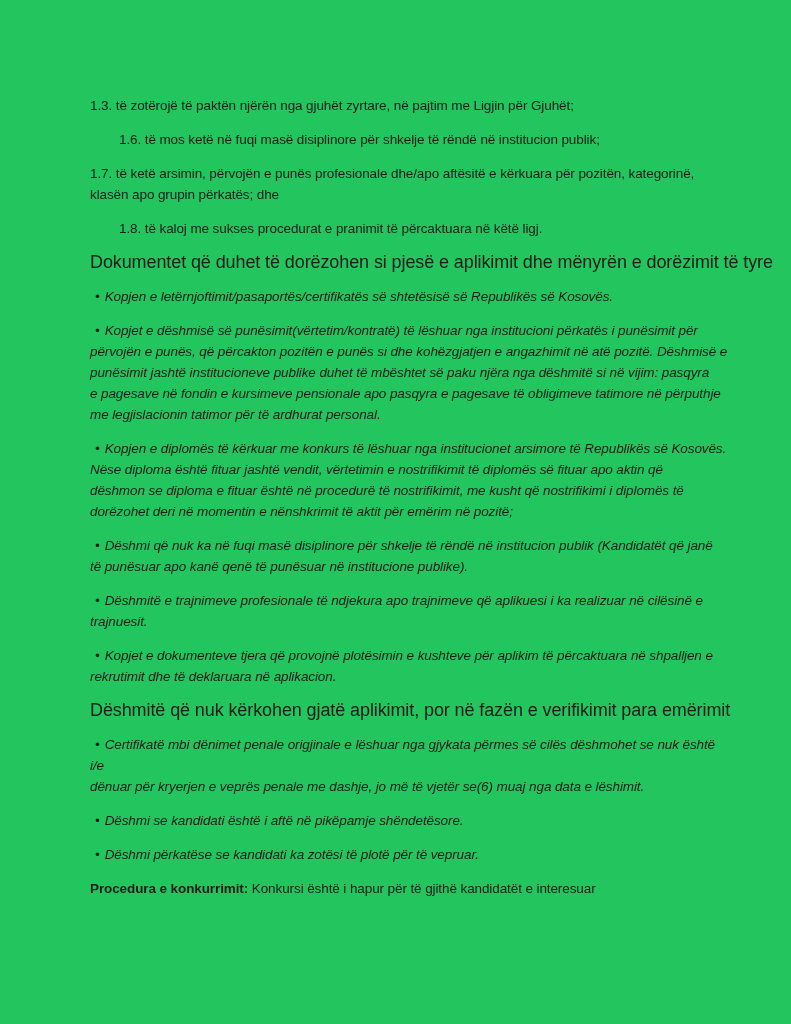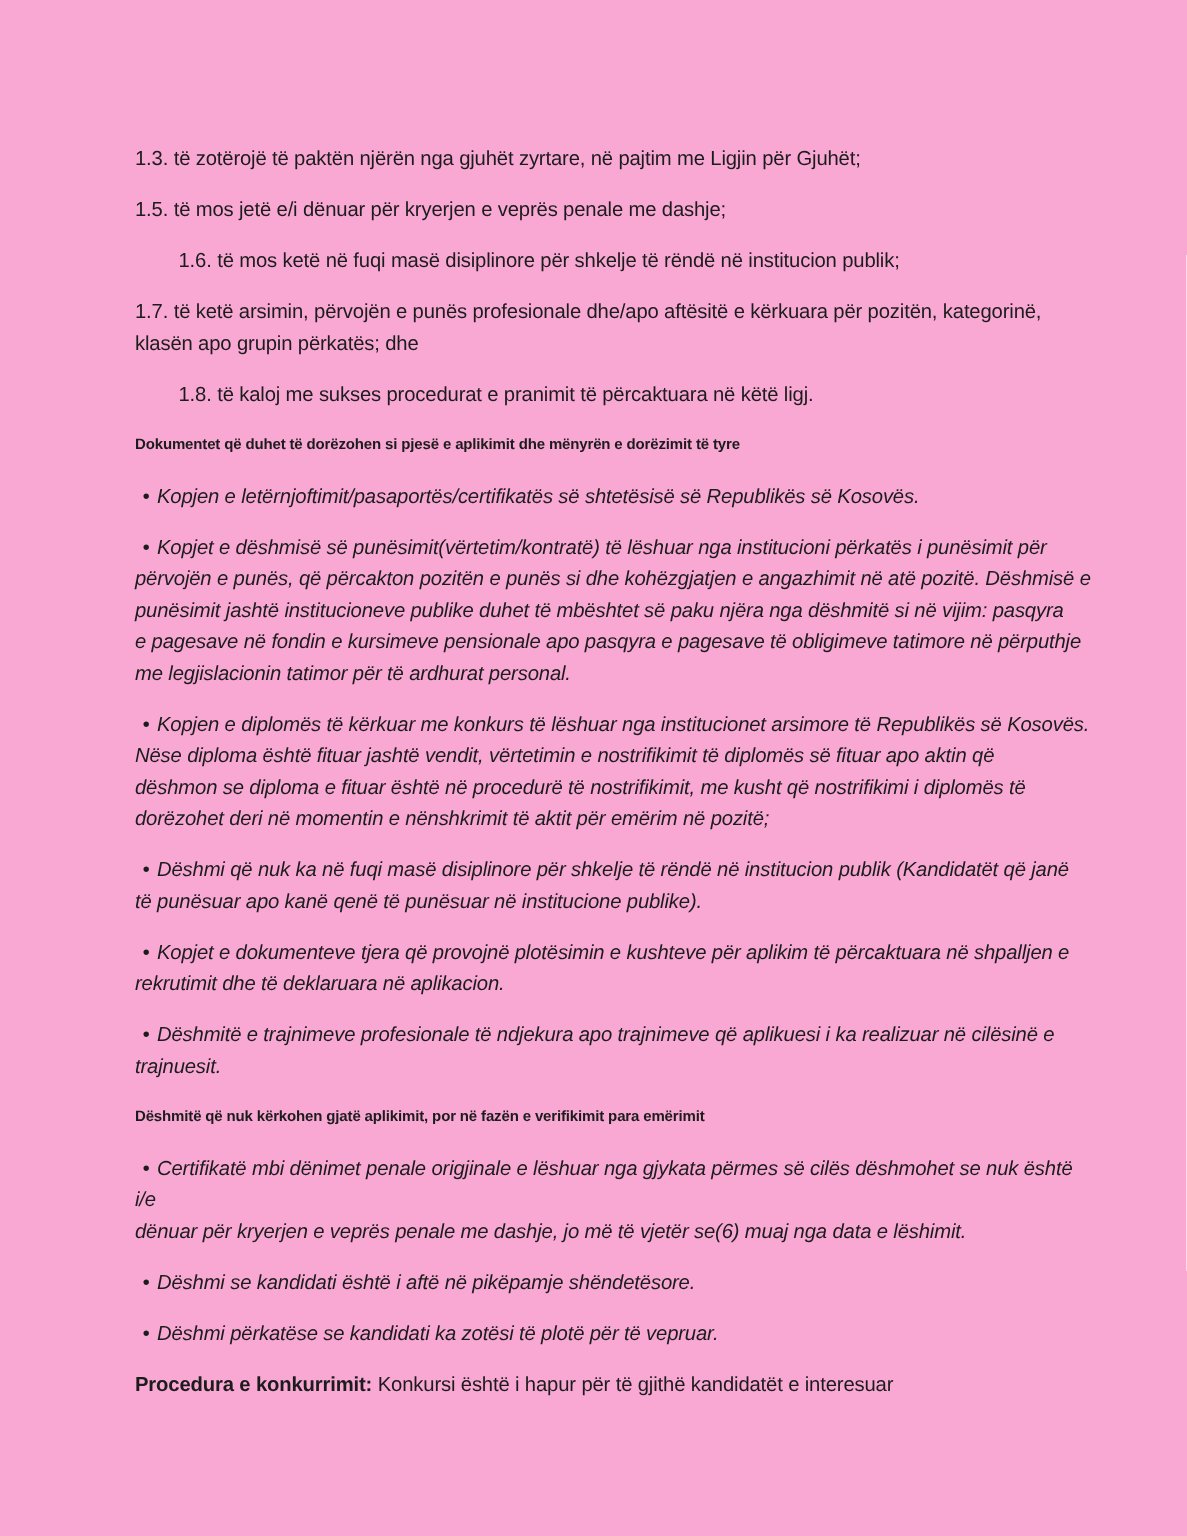--- a/index.html
+++ b/index.html
@@ -5,65 +5,64 @@
   html, body {
     margin: 0;
     padding: 0;
     background: #ffffff;
   }
   .page {
     position: relative;
     box-sizing: border-box;
     width: 791px;
     height: 1024px;
-    background: #f9a8d4;
+    background: #22c55e;
     padding: 95px 6px 0 90px;
     font-family: "Liberation Sans", sans-serif;
     font-size: 13.5px;
     line-height: 21px;
     color: #1c1c1c;
     overflow: hidden;
     letter-spacing: -0.1px;
   }
   .page p {
     margin: 0 0 13px 0;
     white-space: pre-line;
   }
   .num-item {
     margin-left: 25px;
   }
   .num-item.tight {
     margin-left: 29px;
   }
   .heading {
-    font-weight: bold;
+    font-weight: normal;
     margin: 0 0 13px 0;
     white-space: pre-line;
-    font-size: 10px;
+    font-size: 18px;
     line-height: 21px;
   }
   .bullet {
     text-indent: 5px;
     font-style: italic;
   }
   .bullet .marker {
     margin-right: 5px;
   }
   .kv strong {
     font-weight: bold;
   }
 </style>
 </head>
 <body>
 
 <div class="page">
 
   <section>
     <p class="num-item">1.3. të zotërojë të paktën njërën nga gjuhët zyrtare, në pajtim me Ligjin për Gjuhët;</p>
-    <p class="num-item">1.5. të mos jetë e/i dënuar për kryerjen e veprës penale me dashje;</p>
     <p class="num-item tight">1.6. të mos ketë në fuqi masë disiplinore për shkelje të rëndë në institucion publik;</p>
     <p class="num-item">1.7. të ketë arsimin, përvojën e punës profesionale dhe/apo aftësitë e kërkuara për pozitën, kategorinë,
 klasën apo grupin përkatës; dhe</p>
     <p class="num-item tight">1.8. të kaloj me sukses procedurat e pranimit të përcaktuara në këtë ligj.</p>
   </section>
 
   <p class="heading">Dokumentet që duhet të dorëzohen si pjesë e aplikimit dhe mënyrën e dorëzimit të tyre</p>
 
   <section>
     <p class="bullet"><span class="marker">•</span><span>Kopjen e letërnjoftimit/pasaportës/certifikatës së shtetësisë së Republikës së Kosovës.</span></p>
@@ -71,24 +70,24 @@
 përvojën e punës, që përcakton pozitën e punës si dhe kohëzgjatjen e angazhimit në atë pozitë. Dëshmisë e
 punësimit jashtë institucioneve publike duhet të mbështet së paku njëra nga dëshmitë si në vijim: pasqyra
 e pagesave në fondin e kursimeve pensionale apo pasqyra e pagesave të obligimeve tatimore në përputhje
 me legjislacionin tatimor për të ardhurat personal.</span></p>
     <p class="bullet"><span class="marker">•</span><span>Kopjen e diplomës të kërkuar me konkurs të lëshuar nga institucionet arsimore të Republikës së Kosovës.
 Nëse diploma është fituar jashtë vendit, vërtetimin e nostrifikimit të diplomës së fituar apo aktin që
 dëshmon se diploma e fituar është në procedurë të nostrifikimit, me kusht që nostrifikimi i diplomës të
 dorëzohet deri në momentin e nënshkrimit të aktit për emërim në pozitë;</span></p>
     <p class="bullet"><span class="marker">•</span><span>Dëshmi që nuk ka në fuqi masë disiplinore për shkelje të rëndë në institucion publik (Kandidatët që janë
 të punësuar apo kanë qenë të punësuar në institucione publike).</span></p>
+    <p class="bullet"><span class="marker">•</span><span>Dëshmitë e trajnimeve profesionale të ndjekura apo trajnimeve që aplikuesi i ka realizuar në cilësinë e
+trajnuesit.</span></p>
     <p class="bullet"><span class="marker">•</span><span>Kopjet e dokumenteve tjera që provojnë plotësimin e kushteve për aplikim të përcaktuara në shpalljen e
 rekrutimit dhe të deklaruara në aplikacion.</span></p>
-    <p class="bullet"><span class="marker">•</span><span>Dëshmitë e trajnimeve profesionale të ndjekura apo trajnimeve që aplikuesi i ka realizuar në cilësinë e
-trajnuesit.</span></p>
   </section>
 
   <p class="heading">Dëshmitë që nuk kërkohen gjatë aplikimit, por në fazën e verifikimit para emërimit</p>
 
   <section>
     <p class="bullet"><span class="marker">•</span><span>Certifikatë mbi dënimet penale origjinale e lëshuar nga gjykata përmes së cilës dëshmohet se nuk është
 i/e
 dënuar për kryerjen e veprës penale me dashje, jo më të vjetër se(6) muaj nga data e lëshimit.</span></p>
     <p class="bullet"><span class="marker">•</span><span>Dëshmi se kandidati është i aftë në pikëpamje shëndetësore.</span></p>
     <p class="bullet"><span class="marker">•</span><span>Dëshmi përkatëse se kandidati ka zotësi të plotë për të vepruar.</span></p>

